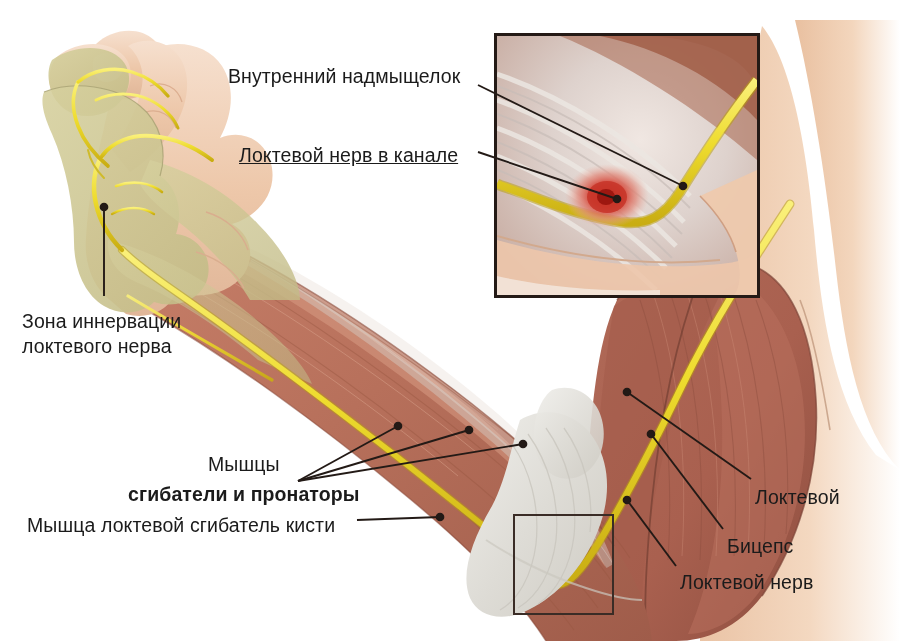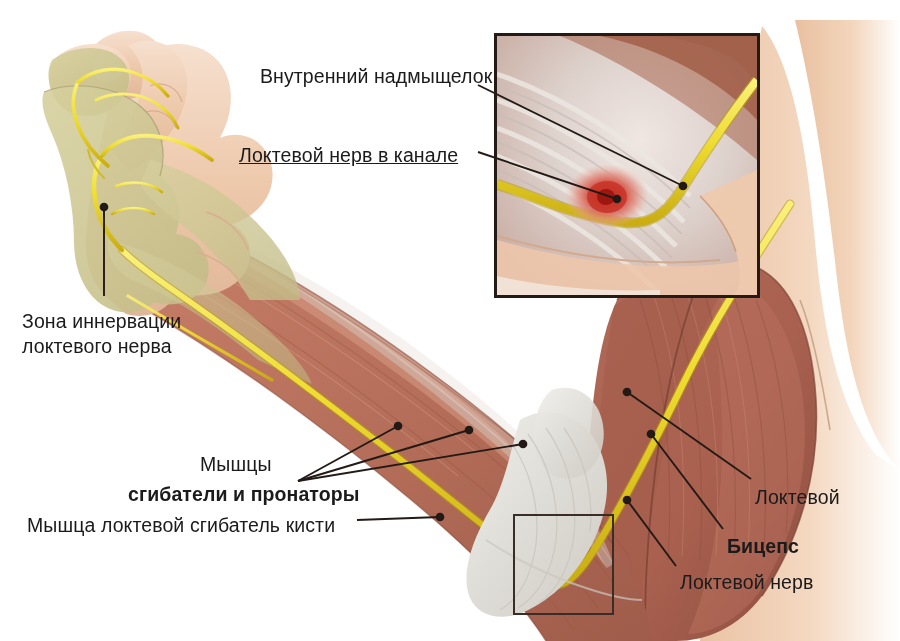--- a/index.html
+++ b/index.html
@@ -286,29 +286,29 @@
       <g>
         <line x1="676" y1="566" x2="627" y2="500"></line>
           <circle cx="627" cy="500" r="3.4"></circle>
       </g>
     </g>
   </svg>
 
   <div class="frame" style="left:494px;top:33px;width:266px;height:265px;"></div>
   <div class="srcbox" style="left:513px;top:514px;width:101px;height:101px;"></div>
 
-  <div class="lbl" style="left:228px;top:64px;margin-left:32px;">Внутренний надмыщелок</div>
+  <div class="lbl" style="left:228px;top:64px;">Внутренний надмыщелок</div>
 
   <div class="lbl" style="left:239px;top:143px;text-decoration:underline;">Локтевой нерв в канале</div>
 
   <div class="lbl" style="left:22px;top:309px;text-align:center;">Зона иннервации</div>
   <div class="lbl" style="left:22px;top:334px;">локтевого нерва</div>
 
-  <div class="lbl" style="left:200px;top:452px;text-align:center;">Мышцы</div>
+  <div class="lbl" style="left:208px;top:452px;text-align:center;">Мышцы</div>
   <div class="lbl" style="left:128px;top:482px;font-weight:bold;">сгибатели и пронаторы</div>
 
   <div class="lbl" style="left:27px;top:513px;text-align:center;">Мышца локтевой сгибатель кисти</div>
 
   <div class="lbl" style="left:755px;top:485px;">Локтевой</div>
-  <div class="lbl" style="left:727px;top:534px;font-weight:bold;">Бицепс</div>
+  <div class="lbl" style="left:727px;top:534px;">Бицепс</div>
   <div class="lbl" style="left:680px;top:570px;">Локтевой нерв</div>
 
 </div>
 
 </body></html>

